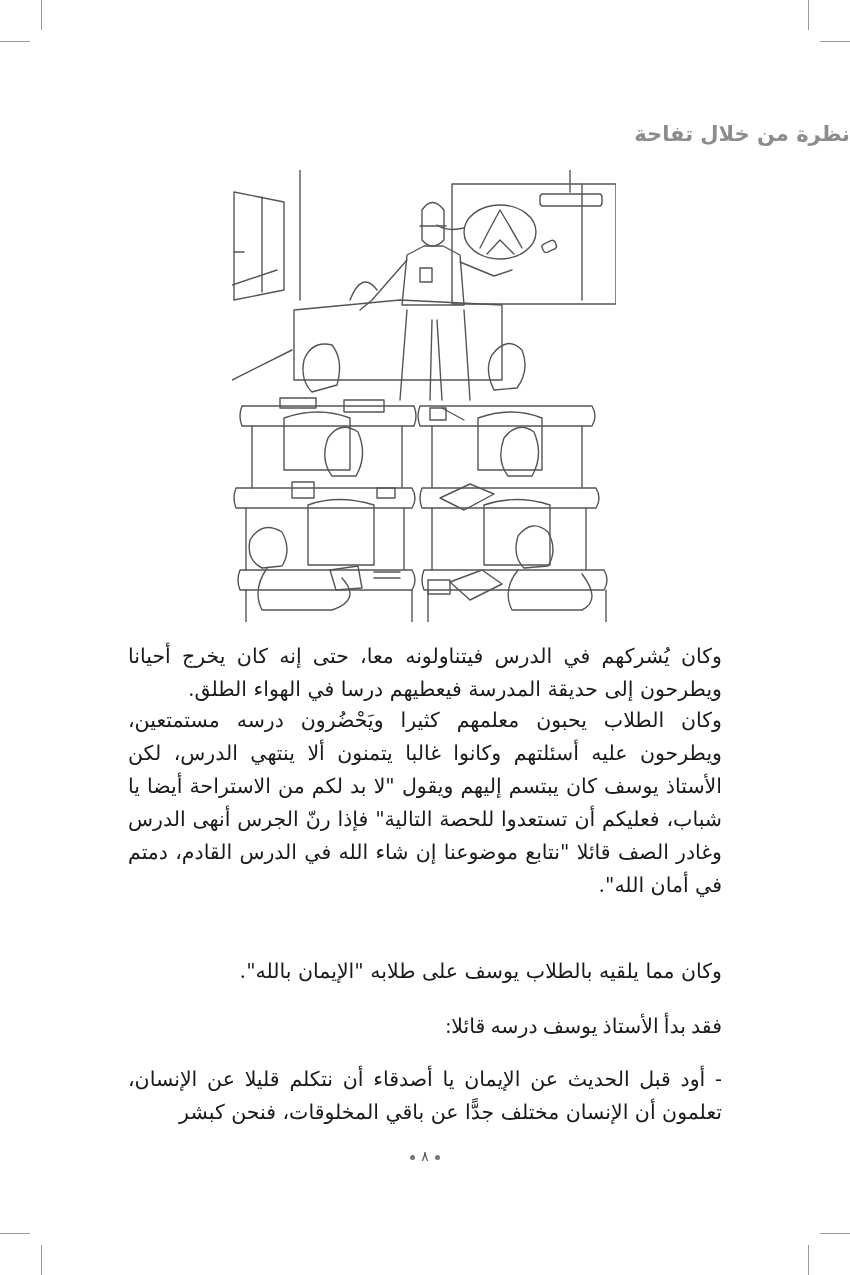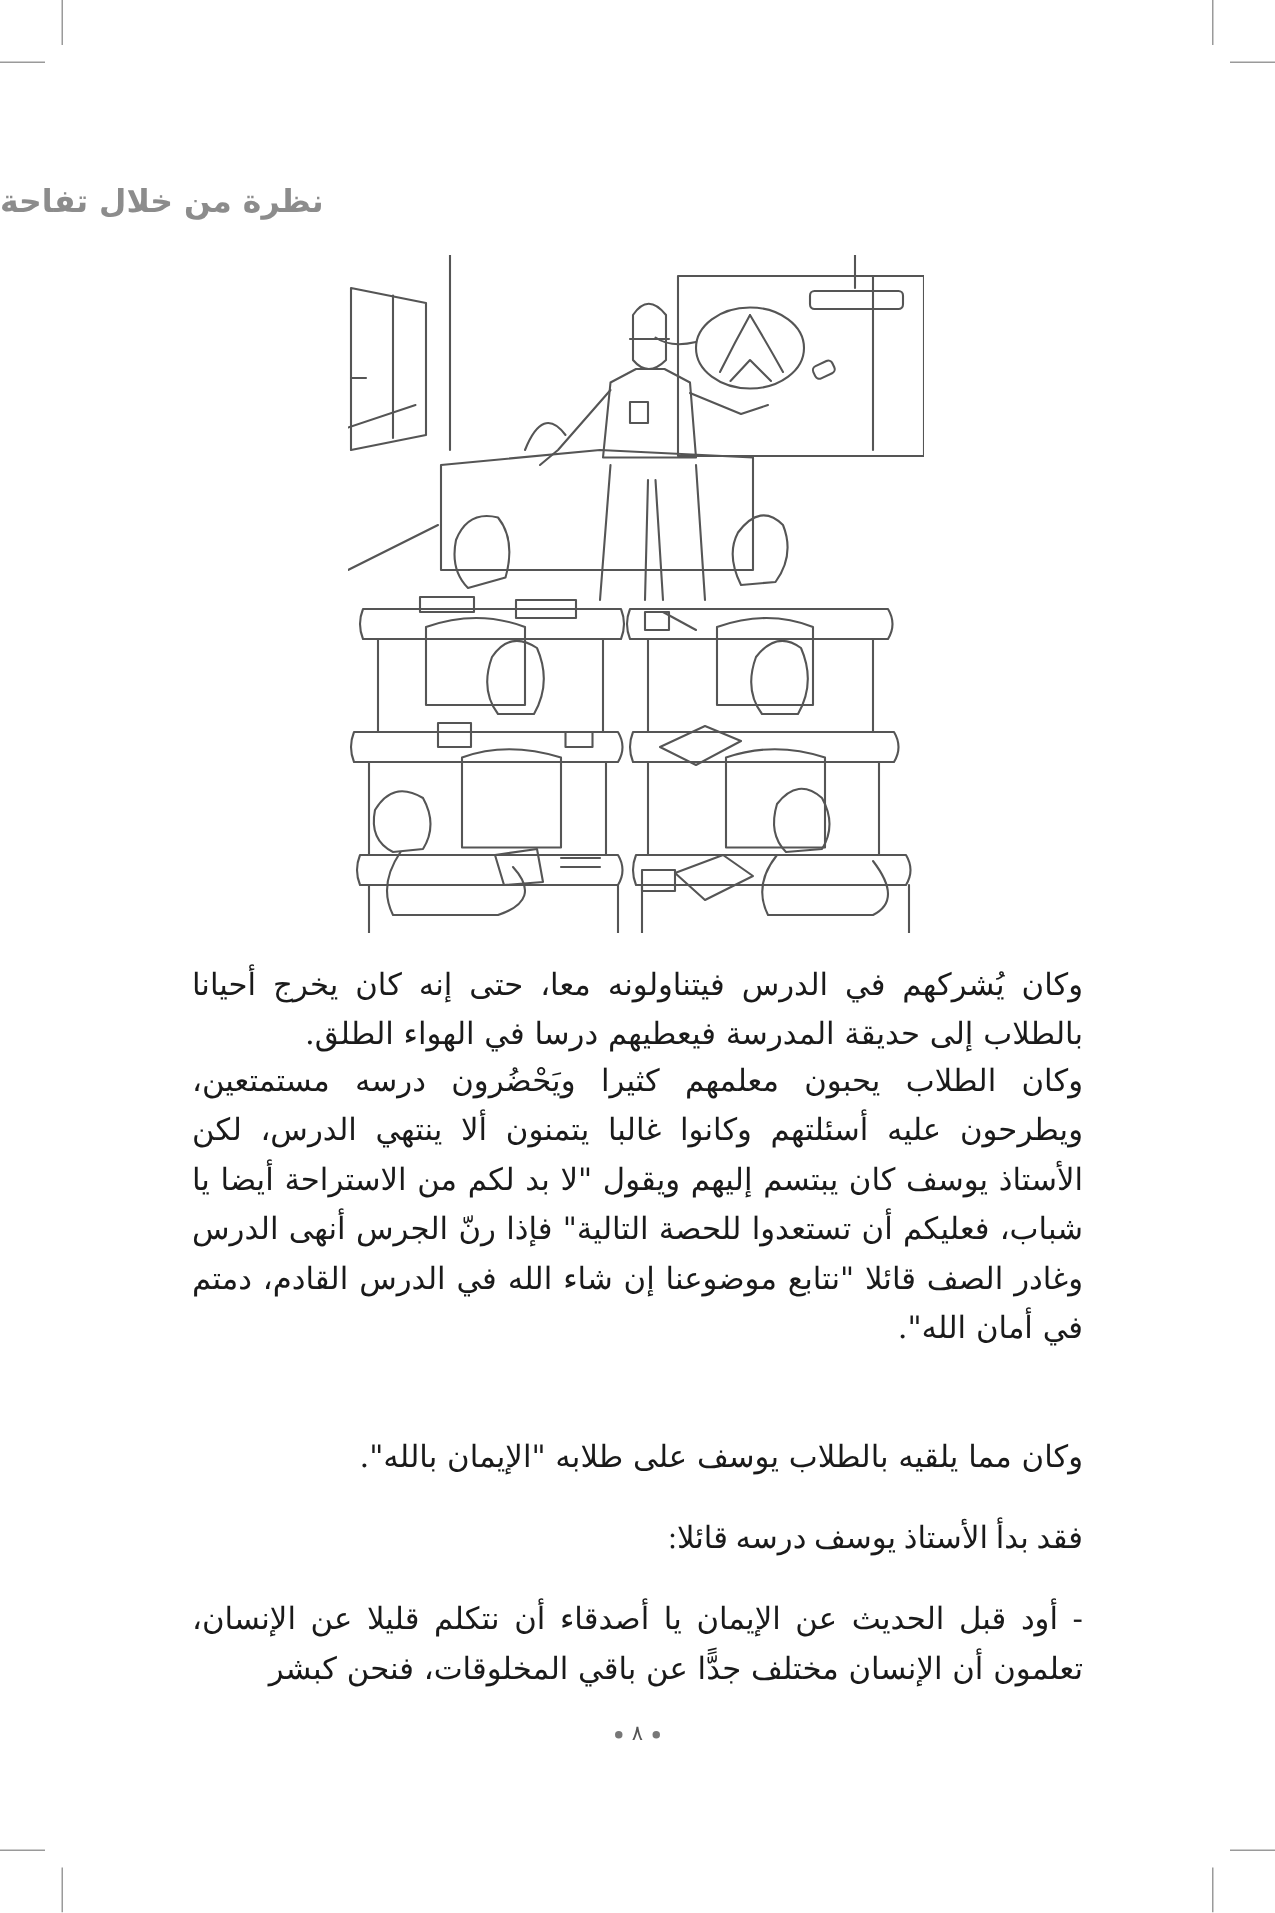--- a/index.html
+++ b/index.html
@@ -1,21 +1,21 @@
 <!DOCTYPE html>
 <html><head>
 <meta charset="utf-8">
 <style>
   html, body { margin: 0; padding: 0; background: #ffffff; }
   body { width: 850px; height: 1275px; position: relative; overflow: hidden;
          font-family: "DejaVu Serif", "Liberation Serif", serif; color: #1a1a1a; }
   .crop { position: absolute; background: #9a9a9a; }
   .crop.v { width: 1px; height: 30px; }
   .crop.h { height: 1px; width: 30px; }
-  .running-head { position: absolute; top: 122px; left: 0; width: 850px; text-align: left;
+  .running-head { position: absolute; top: 122px; left: 0; width: 850px; text-align: right;
                   direction: rtl; font-family: "DejaVu Sans", "Liberation Sans", sans-serif;
                   font-weight: bold; font-size: 21px; color: #8c8c8c; }
   .illustration { position: absolute; left: 232px; top: 170px; width: 384px; height: 452px; }
   .body-text { position: absolute; left: 128px; width: 594px; direction: rtl; text-align: justify;
                text-align-last: right; font-size: 20.5px; line-height: 33px; margin: 0; }
   .page-num { position: absolute; top: 1148px; left: 0; width: 850px; text-align: center;
               font-family: "DejaVu Sans", "Liberation Sans", sans-serif; font-size: 14px; color: #555; }
   .page-num .dot { display: inline-block; width: 5px; height: 5px; border-radius: 50%;
                    background: #777; vertical-align: middle; margin: 0 6px; }
 </style>
@@ -107,21 +107,21 @@
   <path d="M210 238 L232 250"></path>
   <rect x="60" y="312" width="22" height="16"></rect>
   <rect x="145" y="318" width="18" height="10"></rect>
   <path d="M208 328 L238 314 L262 324 L232 340 Z"></path>
   <path d="M98 400 L126 396 L130 418 L104 420 Z"></path>
   <path d="M142 402 L168 402 M142 408 L168 408"></path>
   <path d="M218 412 L250 400 L270 414 L238 430 Z"></path>
   <rect x="196" y="410" width="22" height="14"></rect>
 </svg>
 
-<p class="body-text" style="top:640px;">وكان يُشركهم في الدرس فيتناولونه معا، حتى إنه كان يخرج أحيانا بالطلاب إلى حديقة المدرسة فيعطيهم درسا في الهواء الطلق.</p>
+<p class="body-text" style="top:640px;">وكان يُشركهم في الدرس فيتناولونه معا، حتى إنه كان يخرج أحيانا ويطرحون إلى حديقة المدرسة فيعطيهم درسا في الهواء الطلق.</p>
 <p class="body-text" style="top:704px;">وكان الطلاب يحبون معلمهم كثيرا ويَحْضُرون درسه مستمتعين، ويطرحون عليه أسئلتهم وكانوا غالبا يتمنون ألا ينتهي الدرس، لكن الأستاذ يوسف كان يبتسم إليهم ويقول "لا بد لكم من الاستراحة أيضا يا شباب، فعليكم أن تستعدوا للحصة التالية" فإذا رنّ الجرس أنهى الدرس وغادر الصف قائلا "نتابع موضوعنا إن شاء الله في الدرس القادم، دمتم في أمان الله".</p>
 <p class="body-text" style="top:955px;">وكان مما يلقيه بالطلاب يوسف على طلابه "الإيمان بالله".</p>
 <p class="body-text" style="top:1010px;font-family:Liberation Serif, serif;">فقد بدأ الأستاذ يوسف درسه قائلا:</p>
 <p class="body-text" style="top:1063px;">- أود قبل الحديث عن الإيمان يا أصدقاء أن نتكلم قليلا عن الإنسان، تعلمون أن الإنسان مختلف جدًّا عن باقي المخلوقات، فنحن كبشر</p>
 
 <div class="page-num">
   <span class="dot"></span><span>٨</span><span class="dot"></span>
 </div>
 
 </body></html>

